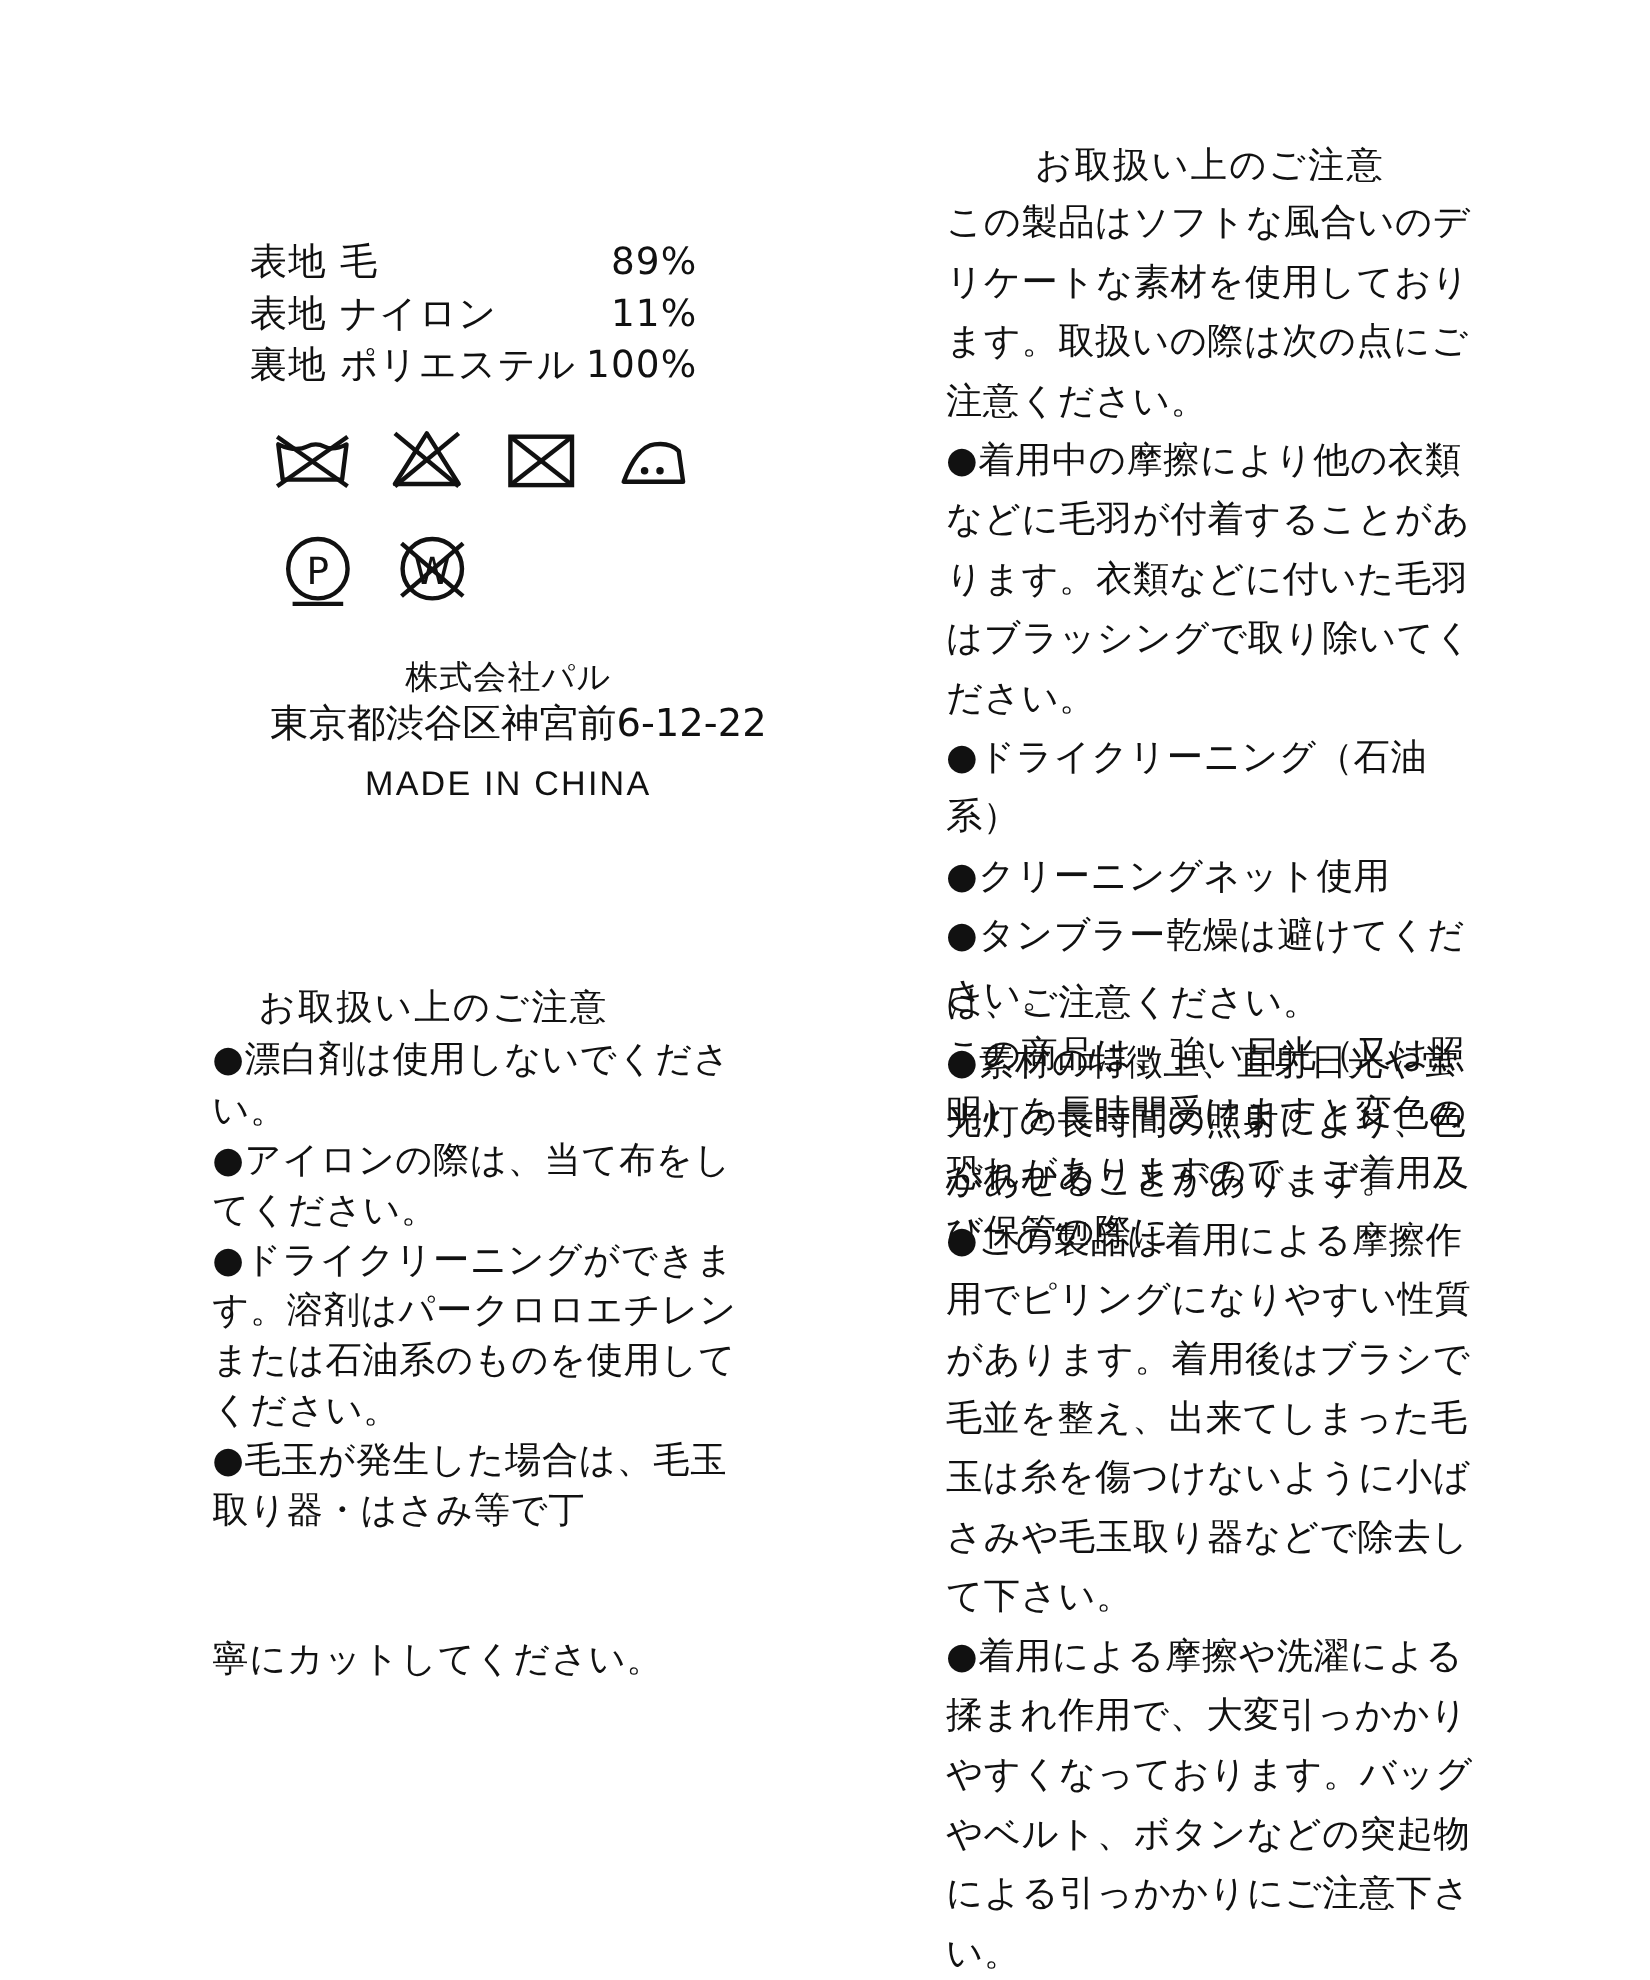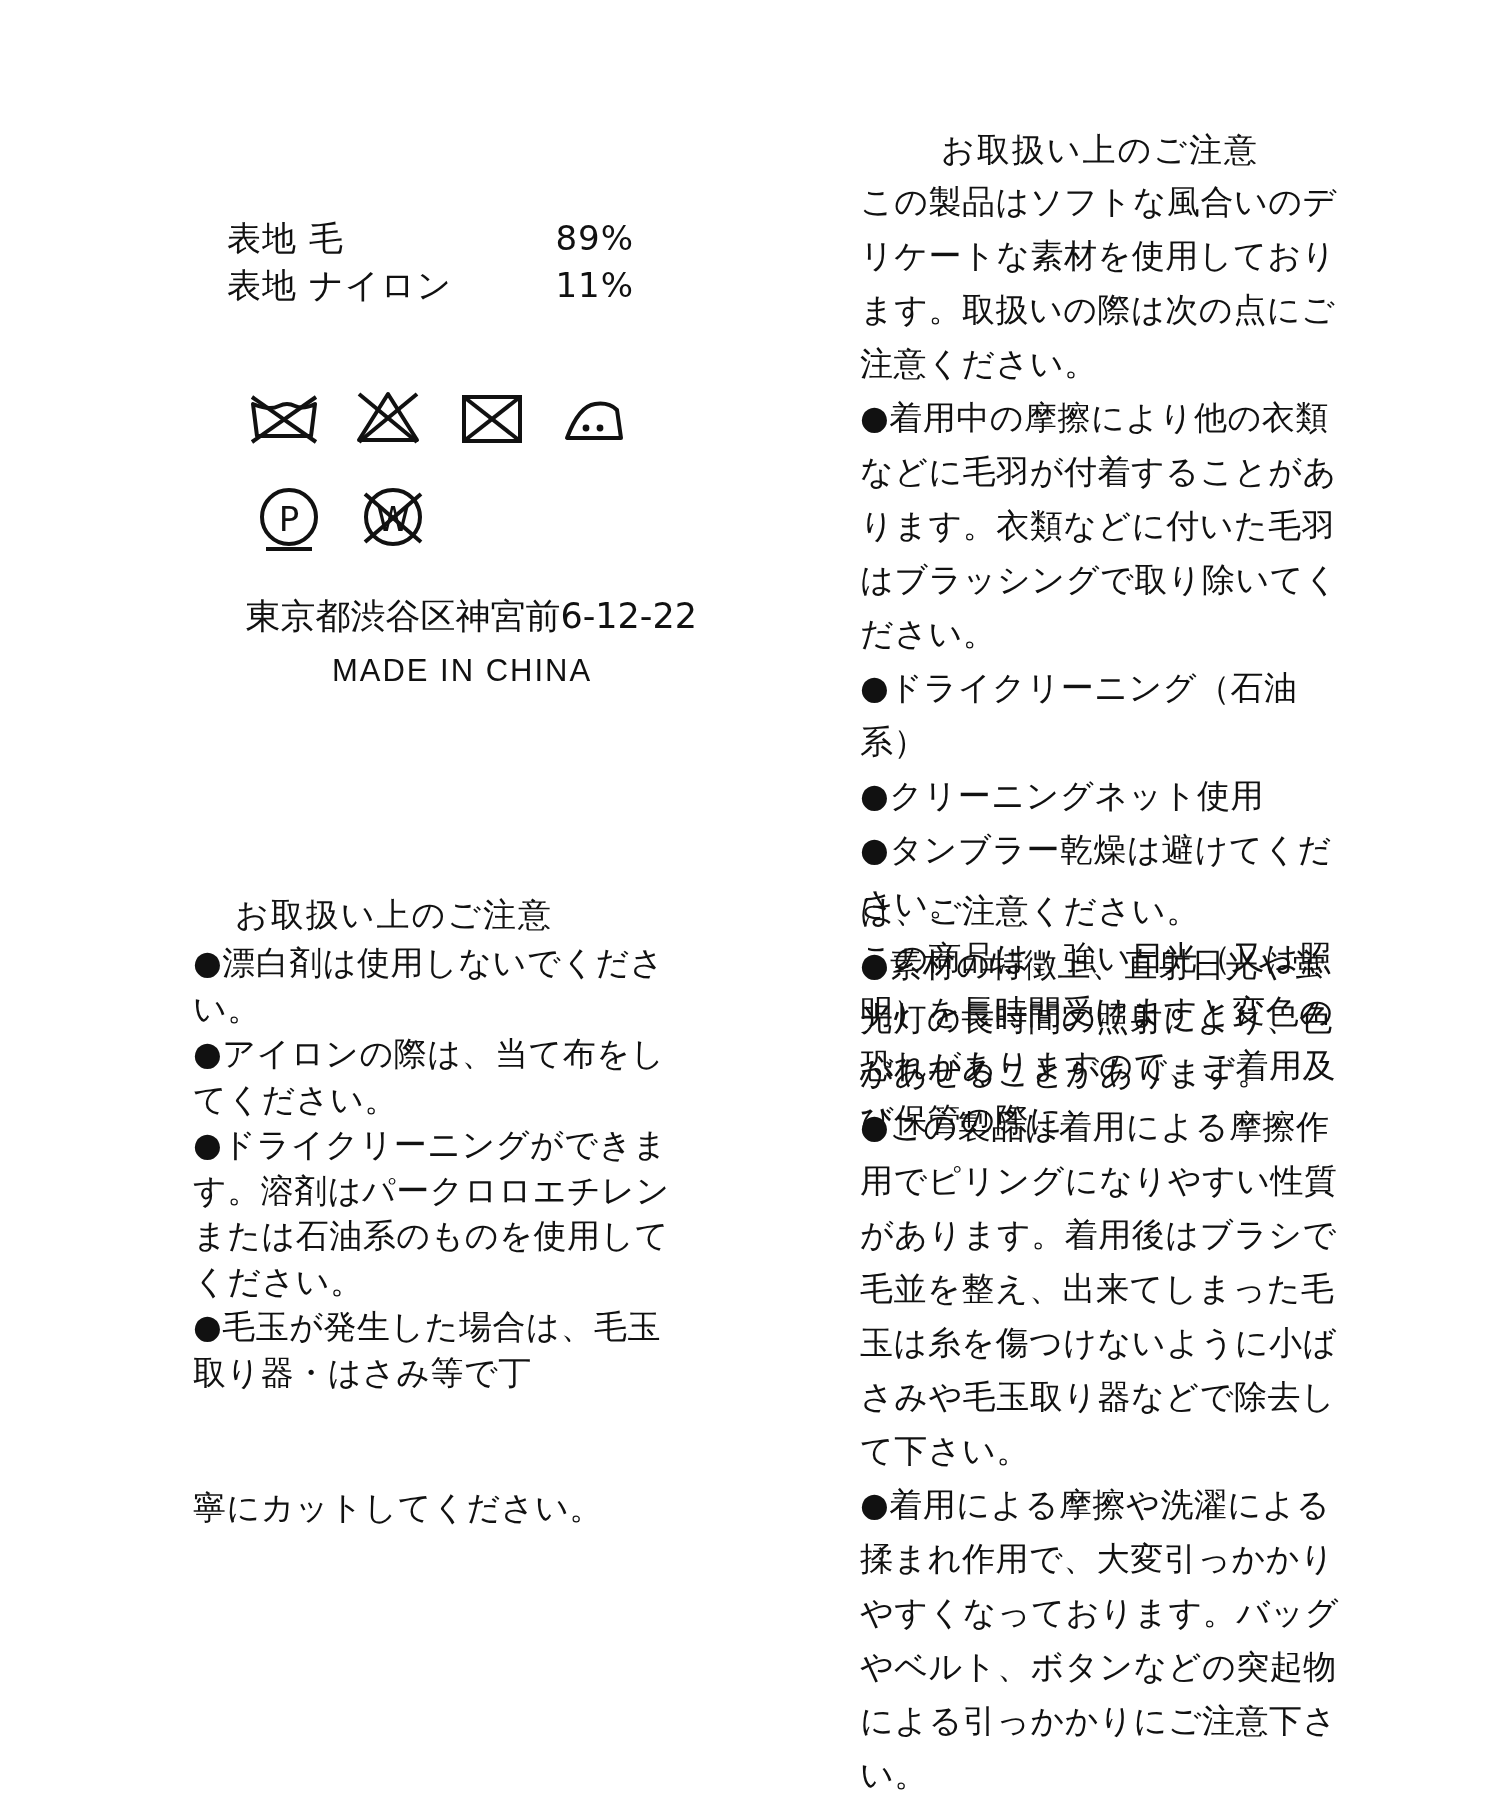--- a/index.html
+++ b/index.html
@@ -164,20 +164,25 @@
       <div class="comp-row">
         <span class="comp-label">表地</span>
         <span class="comp-material">毛</span>
         <span class="comp-value">89%</span>
       </div>
       <div class="comp-row">
         <span class="comp-label">表地</span>
         <span class="comp-material">ナイロン</span>
         <span class="comp-value">11%</span>
       </div>
+      <div class="comp-row">
+        <span class="comp-label">裏地</span>
+        <span class="comp-material">ポリエステル</span>
+        <span class="comp-value">100%</span>
+      </div>
     </div>
 
     <div class="symbols-row1">
 
       <span class="sym">
         <svg viewBox="0 0 74 74" width="74" height="74">
           <path d="M6 24 L10 56 L64 56 L68 24 Q56 30 48 26 Q40 22 32 26 Q22 31 6 24 Z" fill="none" stroke="#111" stroke-width="4" stroke-linejoin="round"></path>
           <line x1="5" y1="17" x2="69" y2="62" stroke="#111" stroke-width="4"></line>
           <line x1="69" y1="17" x2="5" y2="62" stroke="#111" stroke-width="4"></line>
         </svg>
@@ -222,20 +227,21 @@
         <svg viewBox="0 0 74 74" width="74" height="74">
           <circle cx="37" cy="37" r="27" fill="none" stroke="#111" stroke-width="4"></circle>
           <text x="37" y="51" font-family="DejaVu Sans, sans-serif" font-size="34" text-anchor="middle" fill="#111">W</text>
           <line x1="9" y1="14" x2="65" y2="62" stroke="#111" stroke-width="4"></line>
           <line x1="65" y1="14" x2="9" y2="62" stroke="#111" stroke-width="4"></line>
         </svg>
       </span>
     </div>
 
     <div class="company">
+      <div class="company-name">株式会社パル</div>
       <div class="company-addr">東京都渋谷区神宮前6-12-22</div>
       <div class="made-in">MADE IN CHINA</div>
     </div>
   </div>
 
   <div class="notice-left">
     <div class="notice-title indent-l">お取扱い上のご注意</div>
     <div class="notice-body">●漂白剤は使用しないでください。
 ●アイロンの際は、当て布をしてください。
 ●ドライクリーニングができます。溶剤はパークロロエチレンまたは石油系のものを使用してください。

